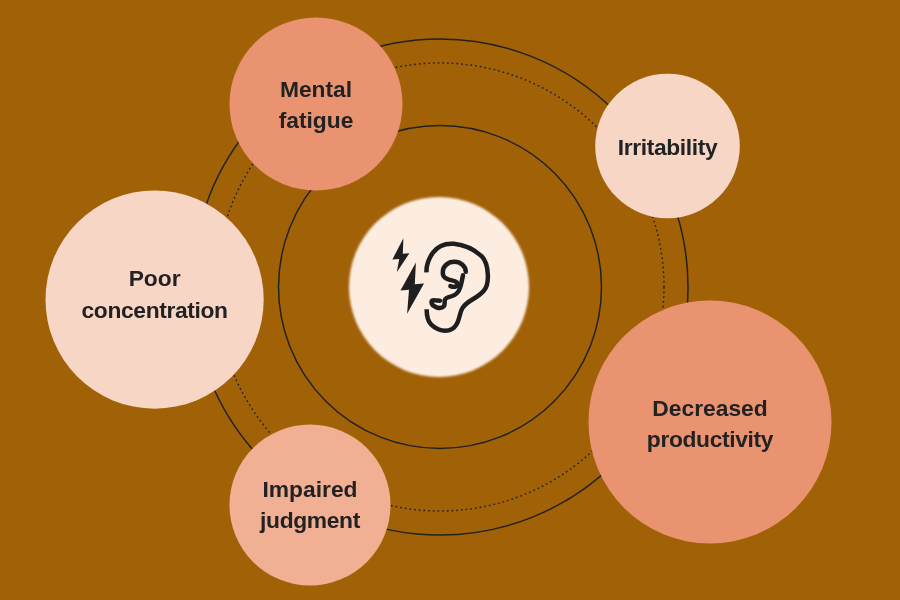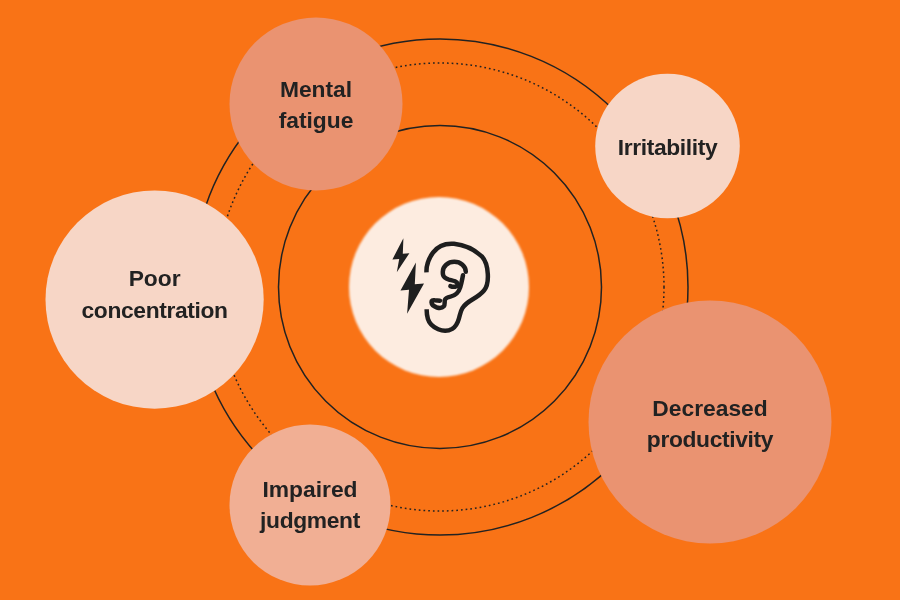--- a/index.html
+++ b/index.html
@@ -1,16 +1,16 @@
 <!DOCTYPE html>
 <html><head>
 <meta charset="utf-8">
 <style>
   html,body{margin:0;padding:0;background:#ffffff;}
-  .stage{position:relative;width:900px;height:600px;overflow:hidden;background:#f97316;
+  .stage{position:relative;width:900px;height:600px;overflow:hidden;background:#a16207;
          font-family:"Liberation Sans", sans-serif;}
   svg{position:absolute;left:0;top:0;}
   text{font-family:"Liberation Sans", sans-serif;font-weight:bold;fill:#222222;}
 </style>
 </head>
 <body>
 <div class="stage">
 <svg width="900" height="600" viewBox="0 0 900 600">
   <defs>
     <filter id="soft1" x="-20%" y="-20%" width="140%" height="140%">

